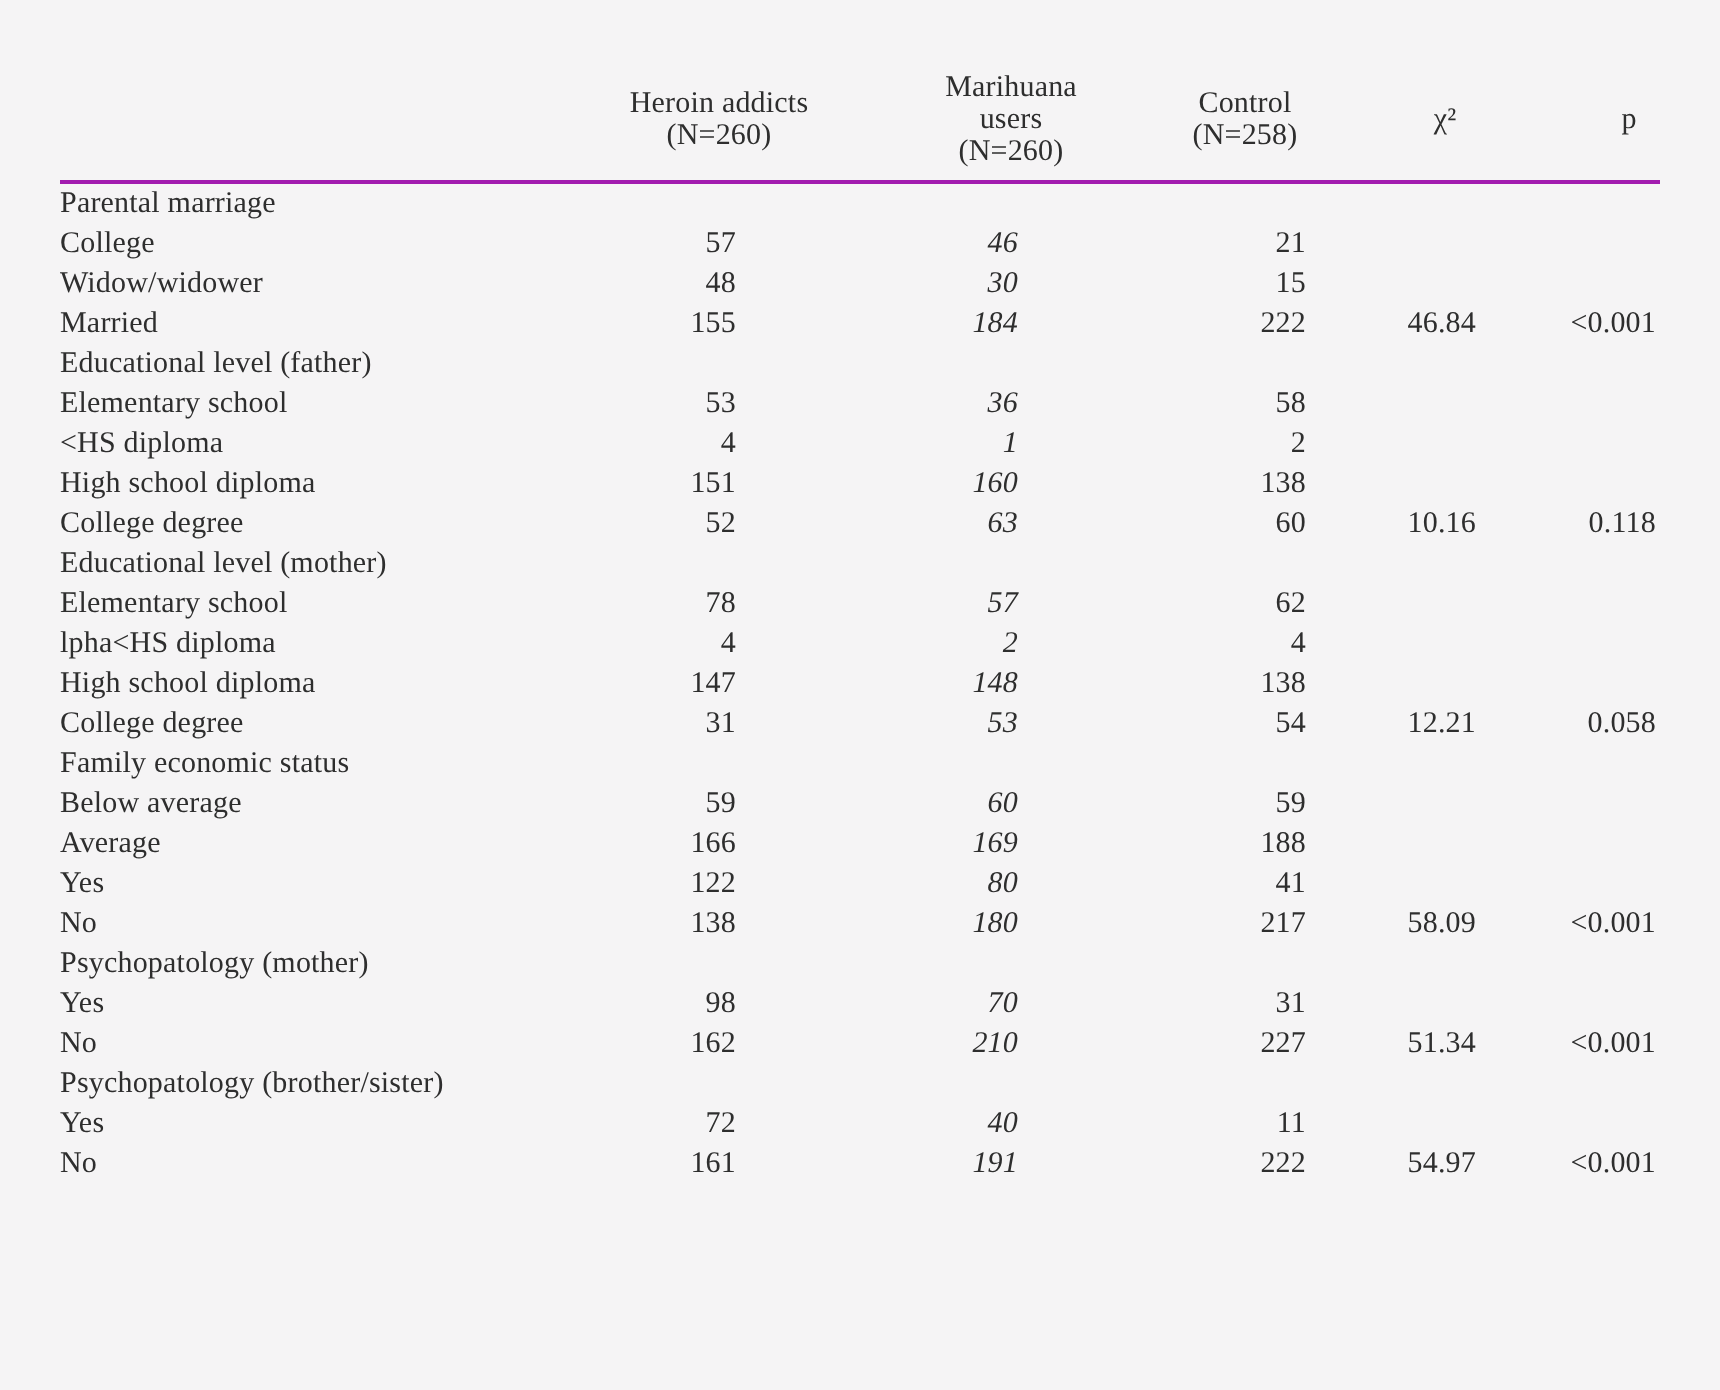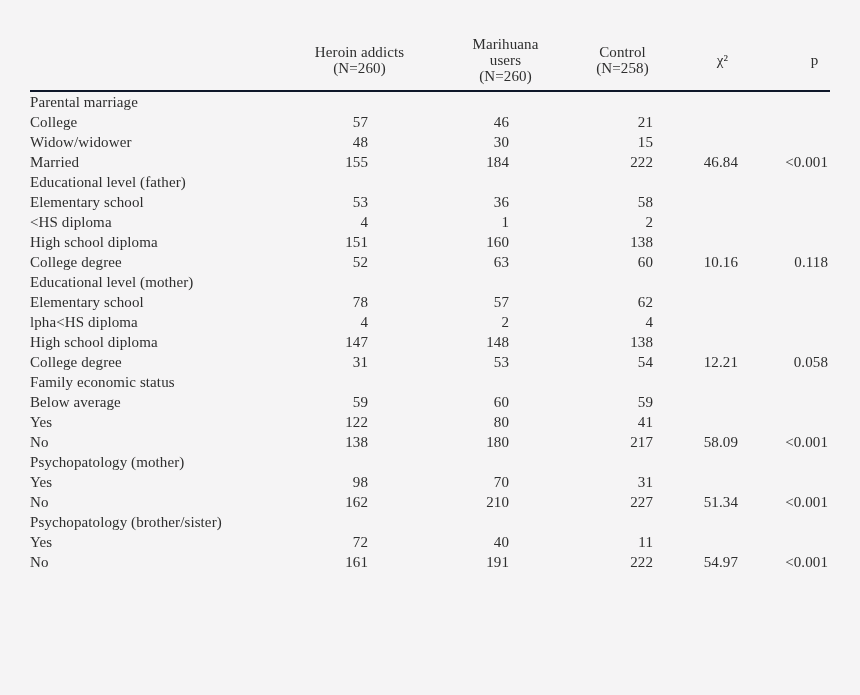--- a/index.html
+++ b/index.html
@@ -32,39 +32,39 @@
   col.c-g2     { width: 135px; }
   col.c-g3     { width: 135px; }
   col.c-chi    { width: 75px;  }
   col.c-p      { width: 65px;  }
 
   thead th {
     font-weight: normal;
     text-align: center;
     vertical-align: middle;
     padding: 3px 0 6px 0;
-    border-bottom: 2px solid #0f172a;
+    border-bottom: 2px solid #a21caf;
   }
   thead th .hline { line-height: 16px; }
   thead th.h-heroin { padding-left: 14px; }
   thead th.h-mari   { padding-left: 36px; margin-top: 44px; }
   thead th.h-chi    { padding-right: 10px; }
   thead th.h-p      { padding-left: 34px; }
 
   tbody td {
     height: 20px;
     line-height: 20px;
     padding: 0;
     white-space: nowrap;
     overflow: visible;
   }
   td.lbl { text-align: left; }
   td.num { text-align: right; }
   td.num.c0 { padding-right: 52px; }
-  td.num.c1 { padding-right: 46px; }
+  td.num.c1 { padding-right: 46px; font-style: italic; }
   td.num.c2 { padding-right: 37px; }
   td.num.c3 { padding-right: 27px; }
   td.num.c4 { padding-right: 2px;  }
 </style>
 </head>
 <body>
 
 <div class="page">
   <table class="stats">
     <colgroup>
@@ -221,20 +221,28 @@
         </tr>
         <tr>
           <td class="lbl">Below average</td>
           <td class="num c0">59</td>
           <td class="num c1">60</td>
           <td class="num c2">59</td>
           <td class="num c3"></td>
           <td class="num c4"></td>
         </tr>
         <tr>
+          <td class="lbl">Average</td>
+          <td class="num c0">166</td>
+          <td class="num c1">169</td>
+          <td class="num c2">188</td>
+          <td class="num c3"></td>
+          <td class="num c4"></td>
+        </tr>
+        <tr>
           <td class="lbl">Yes</td>
           <td class="num c0">122</td>
           <td class="num c1">80</td>
           <td class="num c2">41</td>
           <td class="num c3"></td>
           <td class="num c4"></td>
         </tr>
         <tr>
           <td class="lbl">No</td>
           <td class="num c0">138</td>

